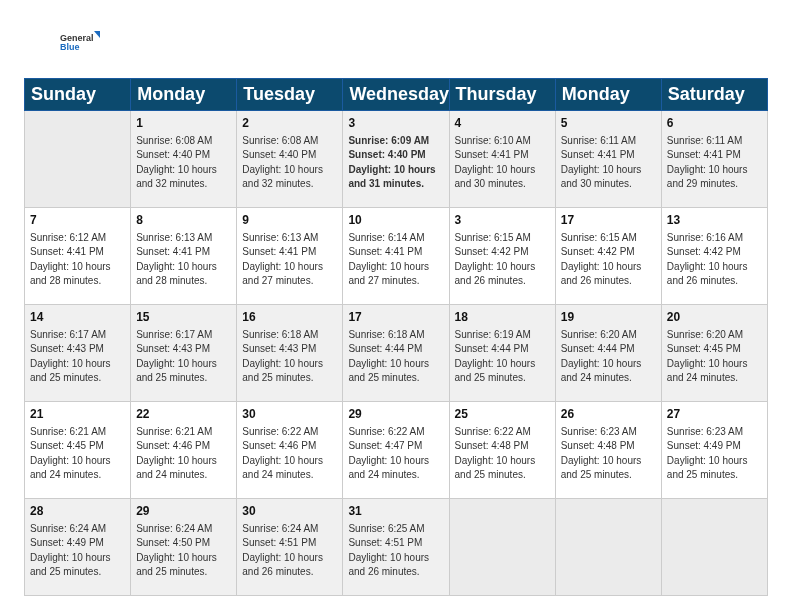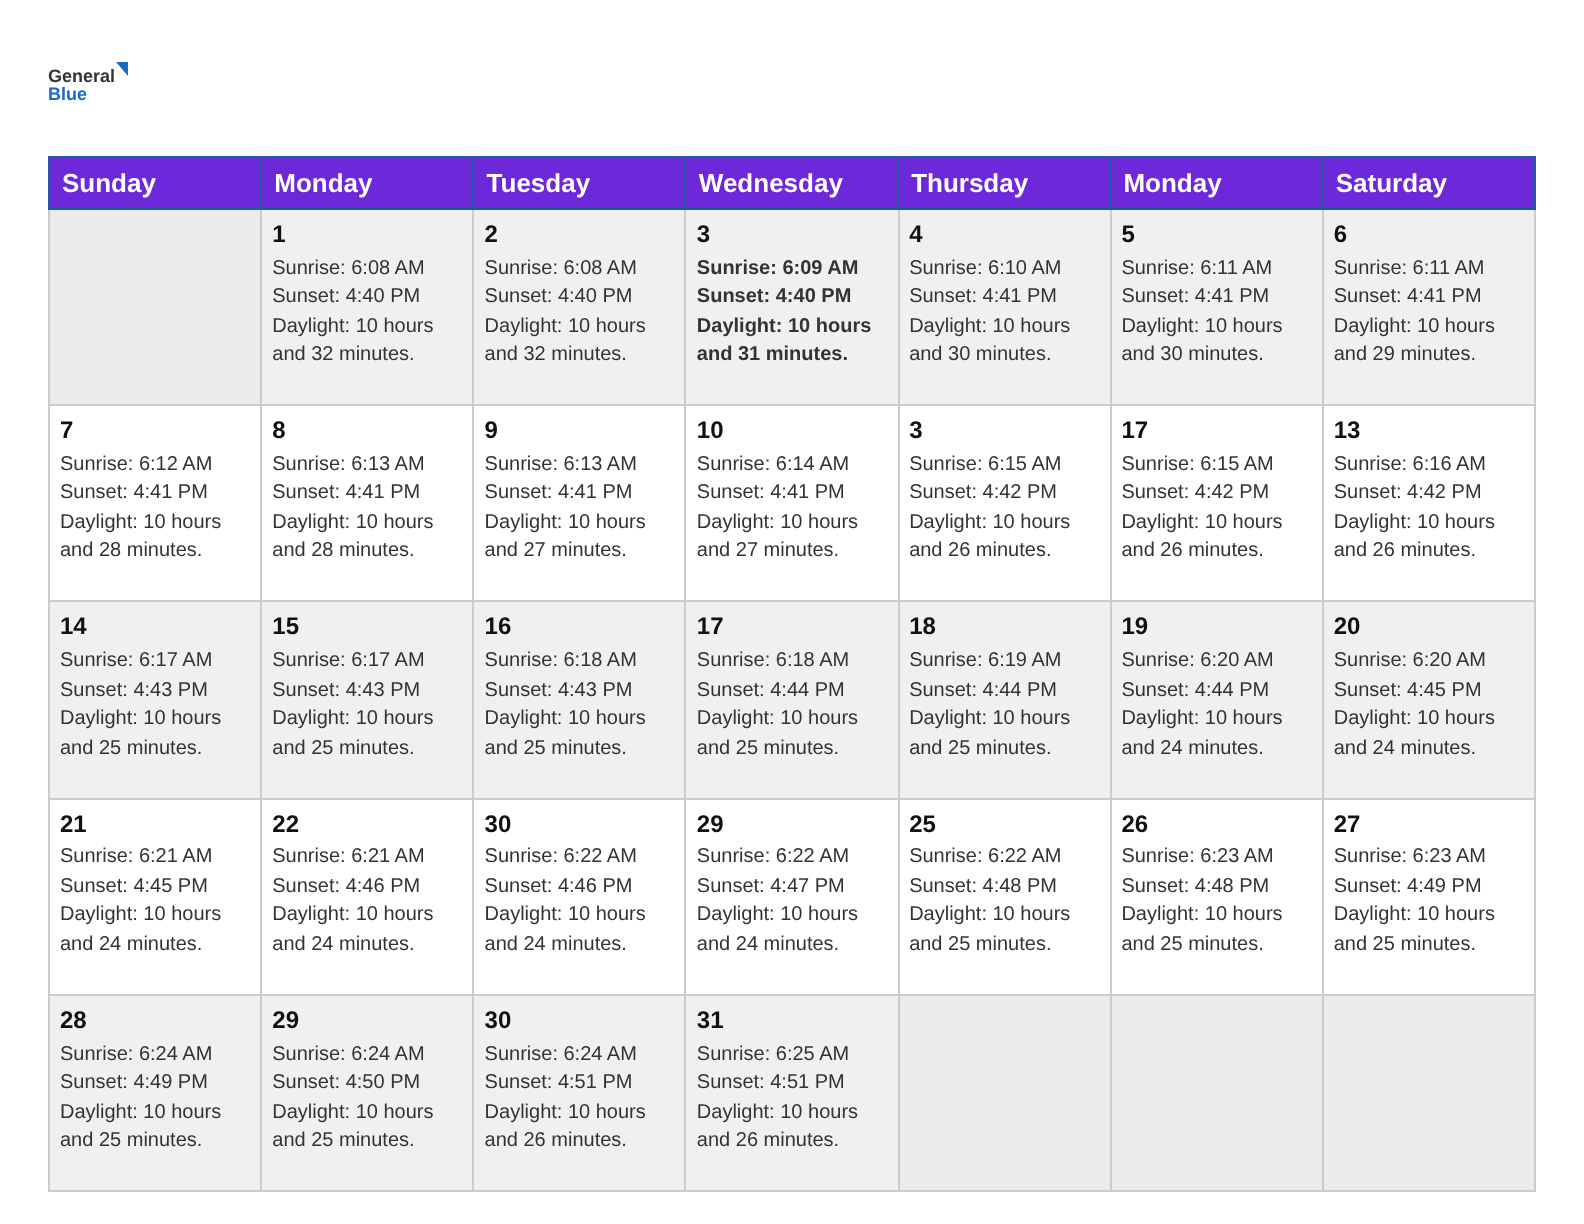--- a/index.html
+++ b/index.html
@@ -20,20 +20,21 @@
     .header {
       display: flex;
       justify-content: space-between;
       align-items: flex-start;
       margin-bottom: 14px;
     }
     .logo {
       display: flex;
       align-items: center;
       gap: 4px;
+      margin-left: 36px;
     }
     .title-block {
       text-align: right;
     }
     .month-year {
       font-size: 32px;
       font-weight: bold;
       color: #333;
     }
     .location {
@@ -41,25 +42,25 @@
       color: #555;
     }
     .calendar {
       flex: 1;
       border: 1px solid #ccc;
       border-collapse: collapse;
       width: 100%;
       table-layout: fixed;
     }
     .calendar th {
-      background-color: #6d28d9;
+      background-color: #0c4a6e;
       color: #fff;
       text-align: left;
       padding: 5px 6px;
-      font-size: 13px;
+      font-size: 18px;
       font-weight: bold;
       border: 1px solid #1a5a9f;
     }
     .calendar td {
       border: 1px solid #ccc;
       vertical-align: top;
       padding: 4px 5px;
       font-size: 10.5px;
       color: #333;
       line-height: 1.4;

